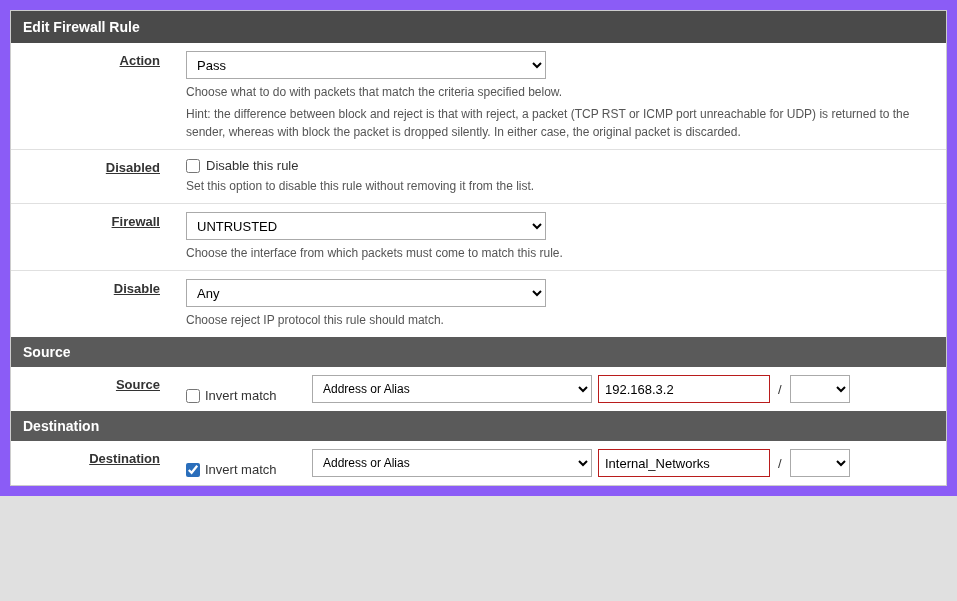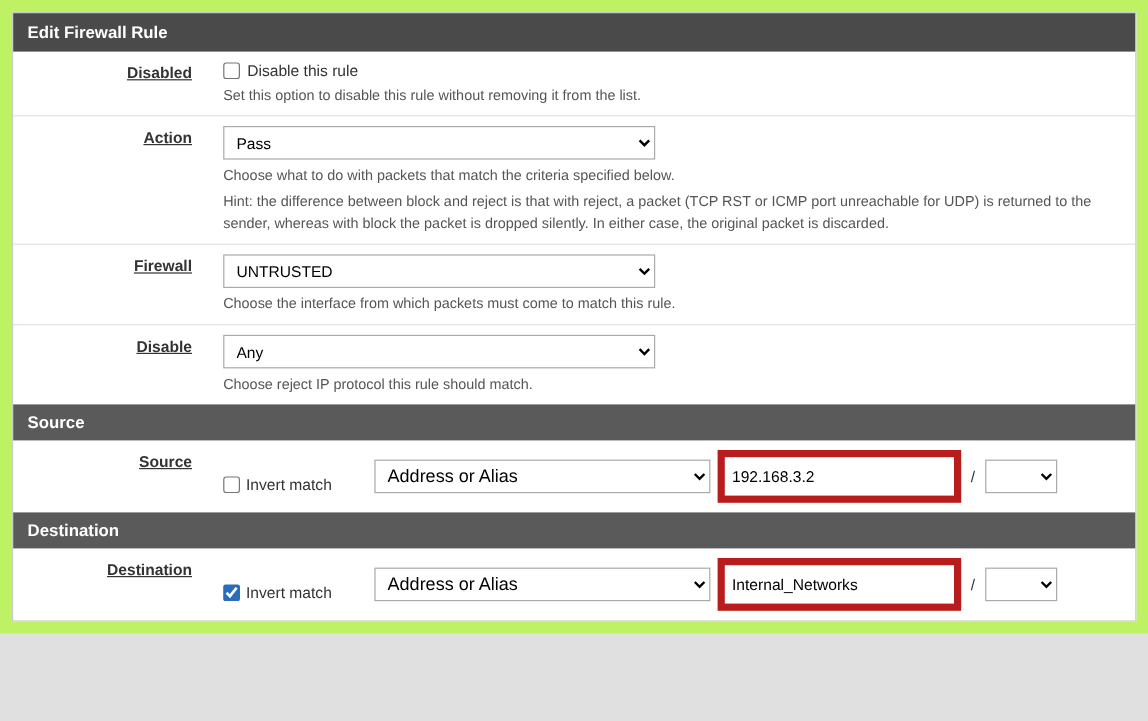--- a/index.html
+++ b/index.html
@@ -4,21 +4,21 @@
   <style>
     * { box-sizing: border-box; margin: 0; padding: 0; }
     body {
       font-family: Arial, Helvetica, sans-serif;
       font-size: 13px;
       background: #e0e0e0;
       color: #333;
     }
     .page-wrapper {
       width: 957px;
-      background: #bef264;
+      background: #8b5cf6;
       padding: 10px;
     }
     .panel {
       border: 1px solid #ccc;
       background: #fff;
       margin-bottom: 0;
     }
     .panel-heading {
       background: #4a4a4a;
       color: #fff;
@@ -89,28 +89,28 @@
       display: flex;
       align-items: center;
       gap: 6px;
       flex-wrap: nowrap;
     }
     .addr-select {
       width: 280px;
       padding: 4px 6px;
       border: 1px solid #aaa;
       background: #fff;
-      font-size: 15px;
+      font-size: 12px;
       height: 28px;
       appearance: auto;
     }
     .addr-input {
-      width: 203px;
-      padding: 16px 6px;
-      border: 6px solid #b91c1c;
+      width: 172px;
+      padding: 0 6px;
+      border: 1px solid #b91c1c;
       background: #fff;
       font-size: 13px;
       height: 28px;
     }
     .slash-sep {
       font-size: 13px;
       padding: 0 2px;
     }
     .mask-select {
       width: 60px;
@@ -138,44 +138,44 @@
   <div class="panel">
 
     <div class="panel-heading">
       <span>Edit Firewall Rule</span>
     </div>
 
     <table class="form-table">
 
       <tbody>
           <tr>
-        <td class="label-cell">
-          <span>Disabled</span>
-        </td>
-        <td class="value-cell">
-          <div class="checkbox-row">
-            <input type="checkbox" style="">
-            <label>Disable this rule</label>
-          </div>
-          <div class="hint-text">Set this option to disable this rule without removing it from the list.</div>
-        </td>
-      </tr>
-
-      <tr>
         <td class="label-cell">
           <span>Action</span>
         </td>
         <td class="value-cell">
           <select class="form-select">
             <option>Pass</option>
             <option>Block</option>
             <option>Reject</option>
           </select>
           <div class="hint-text">Choose what to do with packets that match the criteria specified below.</div>
           <div class="hint-text">Hint: the difference between block and reject is that with reject, a packet (TCP RST or ICMP port unreachable for UDP) is returned to the sender, whereas with block the packet is dropped silently. In either case, the original packet is discarded.</div>
+        </td>
+      </tr>
+
+      <tr>
+        <td class="label-cell">
+          <span>Disabled</span>
+        </td>
+        <td class="value-cell">
+          <div class="checkbox-row">
+            <input type="checkbox" style="">
+            <label>Disable this rule</label>
+          </div>
+          <div class="hint-text">Set this option to disable this rule without removing it from the list.</div>
         </td>
       </tr>
 
       <tr>
         <td class="label-cell">
           <span>Firewall</span>
         </td>
         <td class="value-cell">
           <select class="form-select">
             <option>UNTRUSTED</option>

